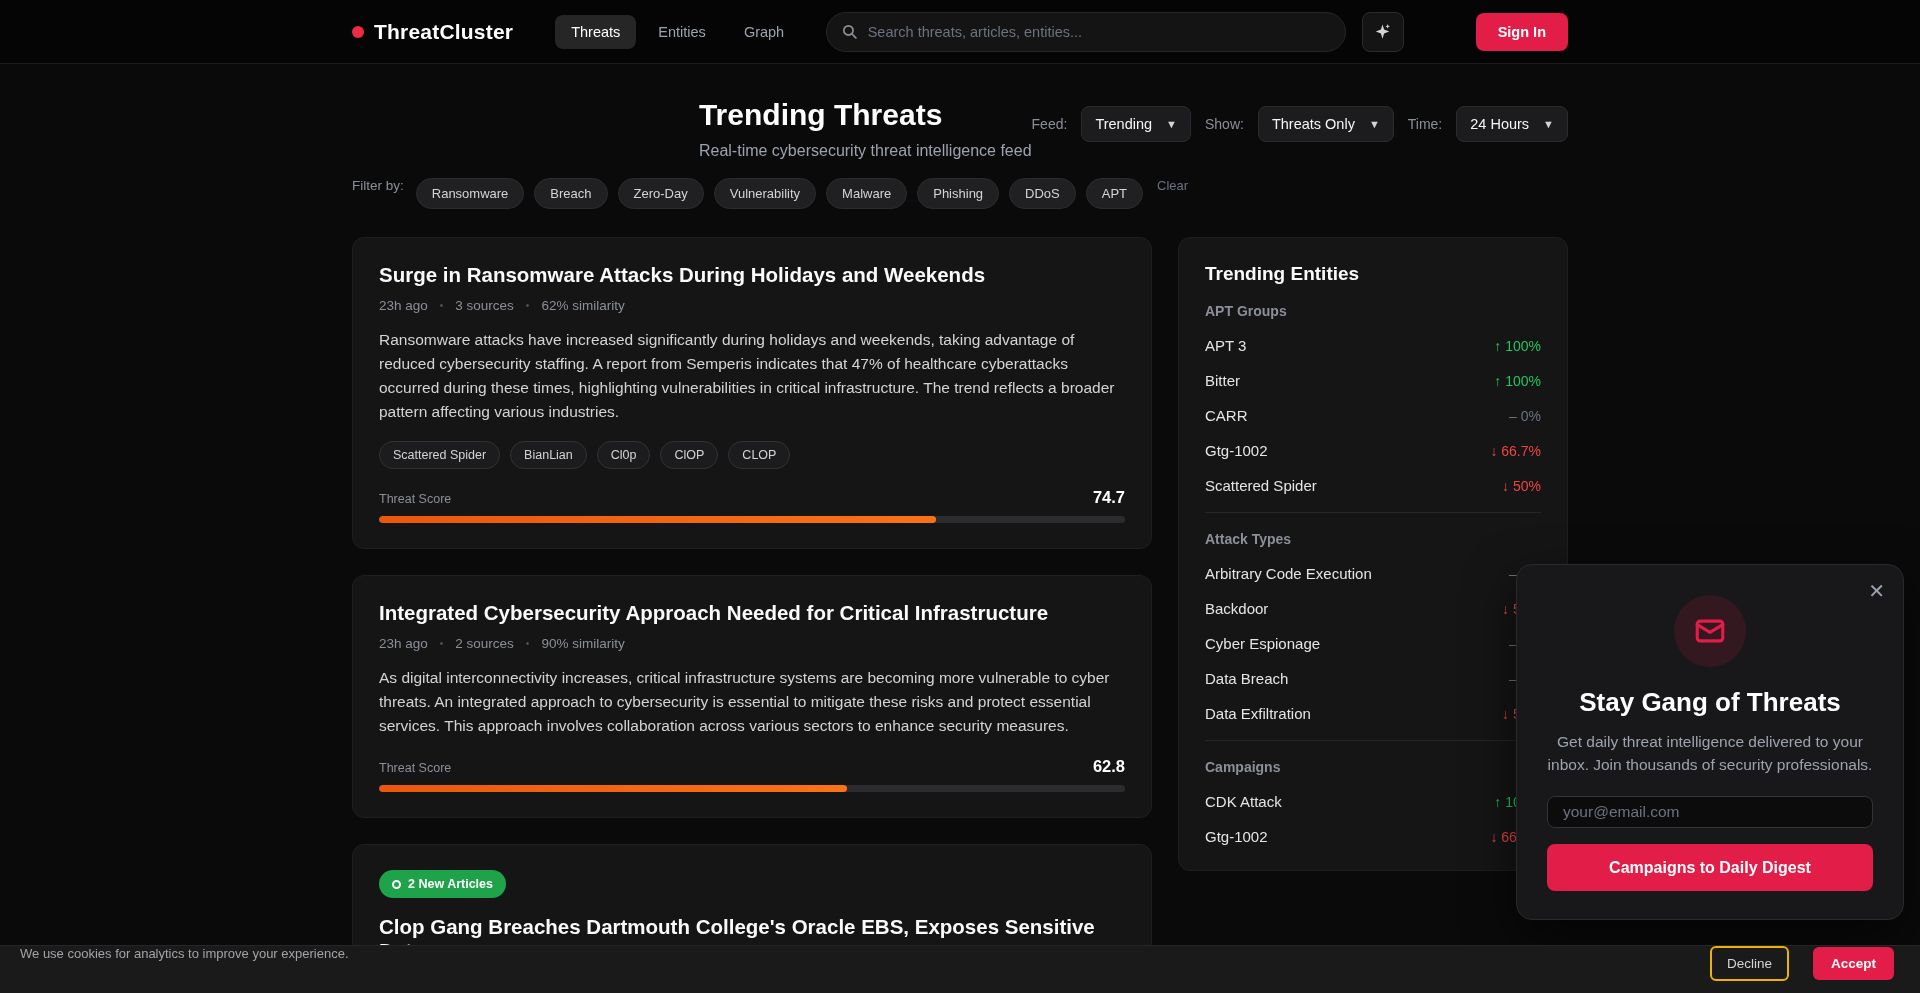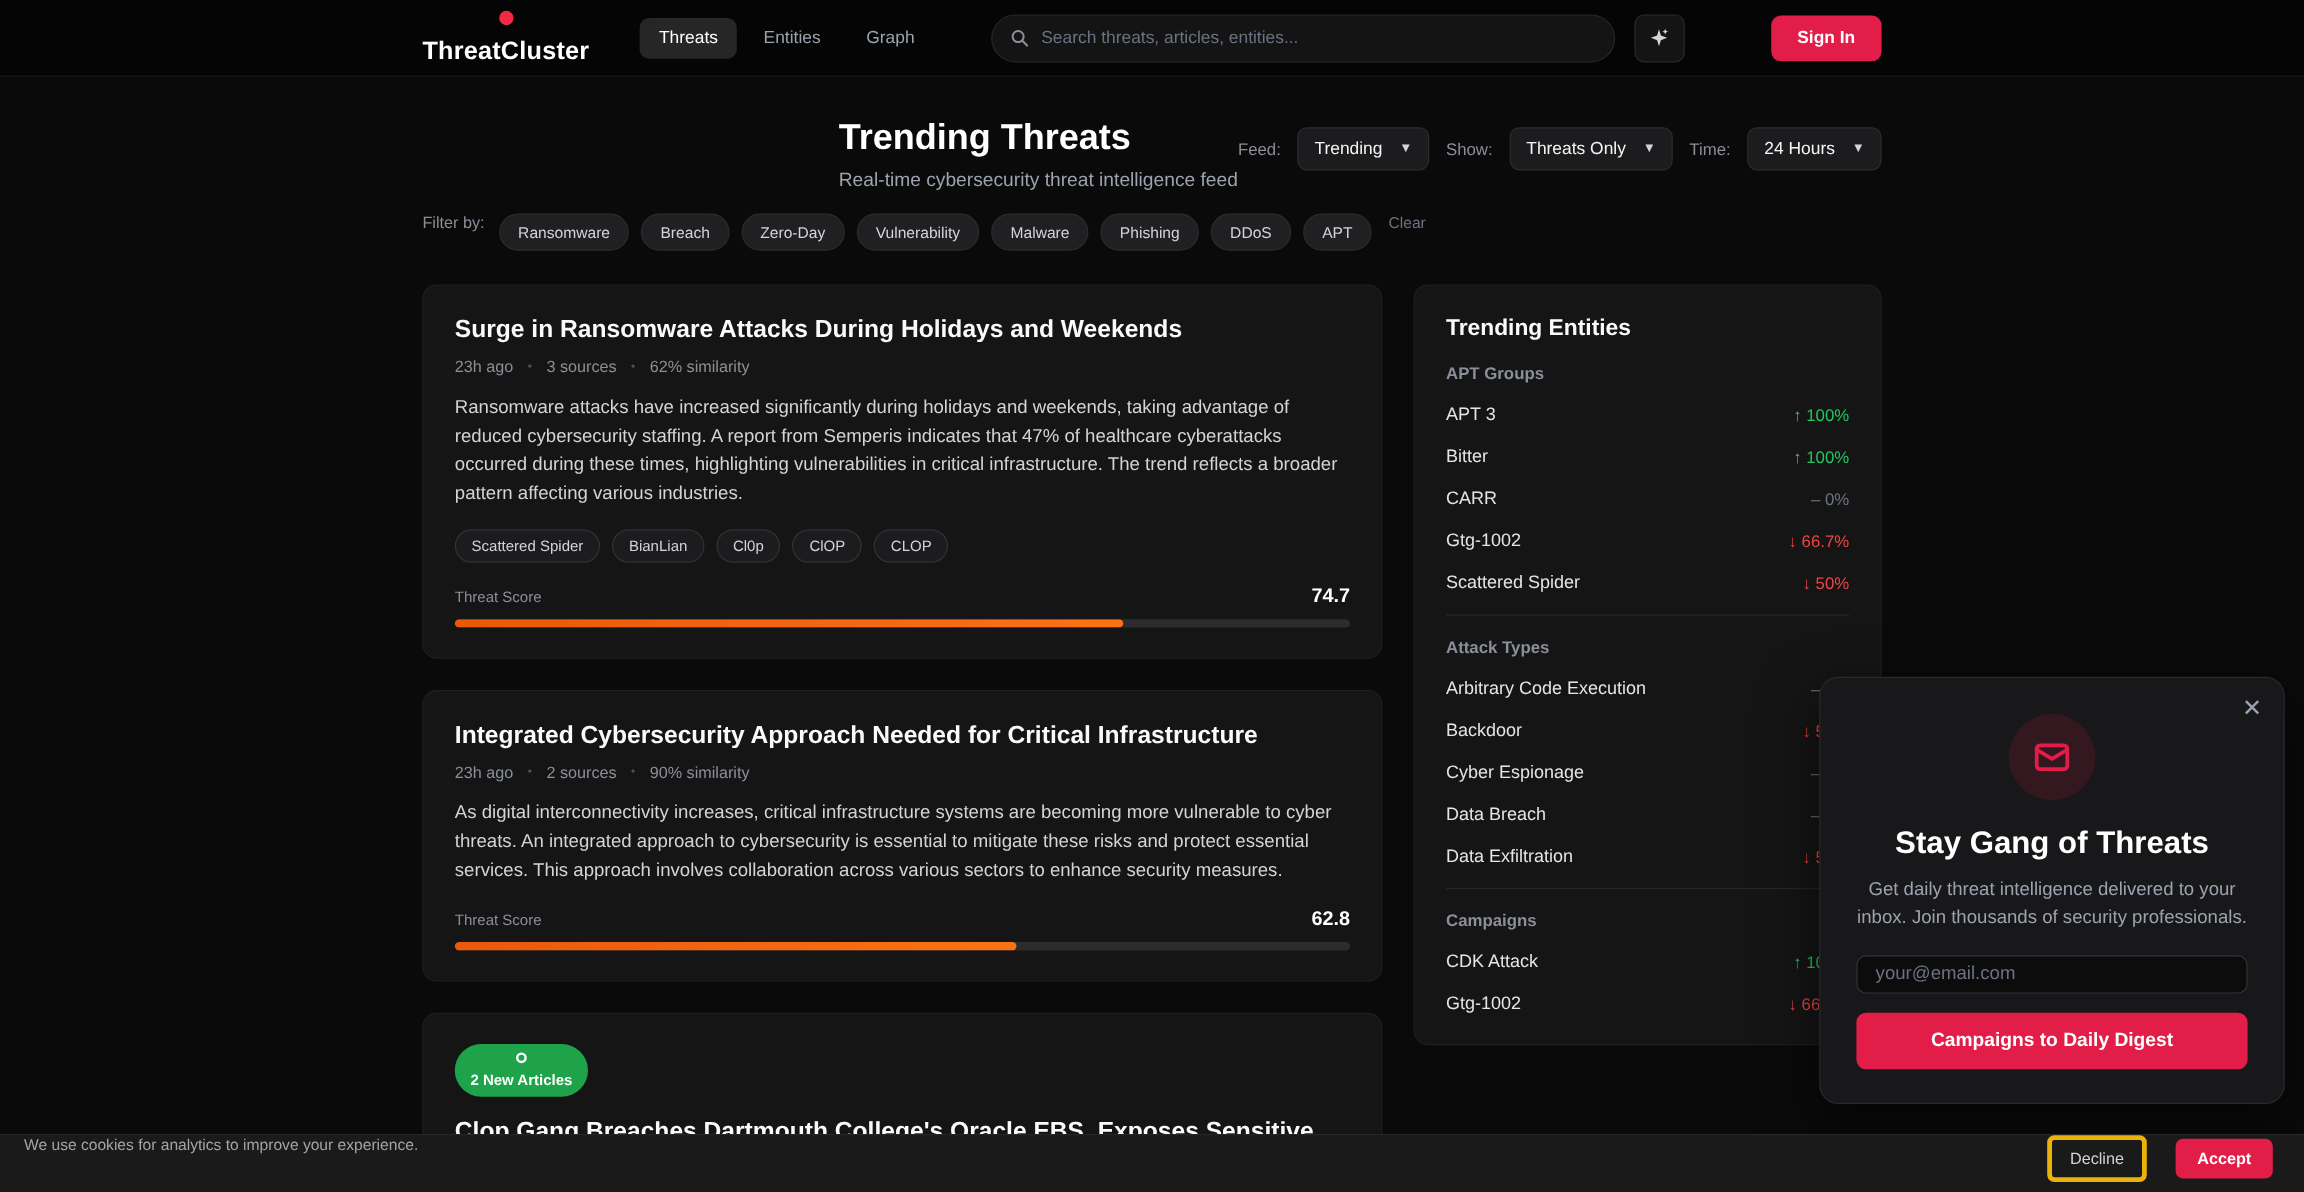--- a/index.html
+++ b/index.html
@@ -8,21 +8,21 @@
     background:#0a0a0a;
     font-family:"Liberation Sans", "DejaVu Sans", sans-serif;
     color:#e5e5e5;
     position:relative;
   }
   .container { width:1216px; margin:0 auto; }
 
   
   .nav { height:64px; background:#050505; border-bottom:1px solid #1c1c1c; }
   .nav-inner { display:flex; align-items:center; height:100%; }
-  .brand { display:flex; align-items:center; gap:10px; cursor:pointer;flex-direction:column; }
+  .brand { display:flex; align-items:center; gap:10px; cursor:pointer; }
   .brand-dot { width:12px; height:12px; border-radius:50%; background:#ef2b43; }
   .brand-name { font-size:21px; font-weight:bold; color:#fff; letter-spacing:.2px; }
   .nav-links { display:flex; align-items:center; gap:6px; margin-left:42px; }
   .nav-link { font-size:14.5px; color:#9ca3af; padding:9px 16px; border-radius:8px; cursor:pointer; }
   .nav-link.active { background:#262626; color:#fff; }
   .search-wrap { margin-left:auto; width:520px; height:40px; background:#141414; border:1px solid #262626;
     border-radius:20px; display:flex; align-items:center; padding:0 14px; gap:10px; }
   .search-wrap svg { flex:none; }
   .search-input { flex:1; background:transparent; border:none; outline:none; color:#e5e5e5; font-size:14.5px;
     font-family:inherit; }
@@ -59,21 +59,21 @@
   .card-desc { margin-top:15px; font-size:15.5px; line-height:1.55; color:#d4d4d4; }
   .tag-row { display:flex; gap:10px; margin-top:17px; flex-wrap:wrap; }
   .tag { background:#1c1c1e; border:1px solid #323235; color:#d4d4d8; font-size:12.5px;
     padding:6px 13px; border-radius:999px; cursor:pointer; }
   .score-row { display:flex; justify-content:space-between; align-items:baseline; margin-top:19px; }
   .score-label { font-size:12.5px; color:#8b8f98; }
   .score-value { font-size:16.5px; font-weight:bold; color:#fff; }
   .bar-track { margin-top:9px; height:7px; background:#2c2c2e; border-radius:999px; overflow:hidden; }
   .bar-fill { height:100%; background:linear-gradient(90deg,#ea580c,#f97316); border-radius:999px; }
   .new-badge { display:inline-flex; align-items:center; gap:7px; background:#1fa34a; color:#fff;
-    font-size:12.5px; font-weight:bold; padding:7px 13px; border-radius:999px; margin-bottom:17px;flex-direction:column; }
+    font-size:12.5px; font-weight:bold; padding:7px 13px; border-radius:999px; margin-bottom:17px; }
   .new-badge .dot { width:9px; height:9px; border-radius:50%; border:2px solid #fff; background:transparent; }
 
   
   .sidebar { background:#151516; border:1px solid #1f1f21; border-radius:12px; padding:25px 26px; align-self:start; }
   .sb-title { font-size:19px; font-weight:bold; color:#fafafa; }
   .sb-section { padding-top:18px; }
   .sb-section + .sb-section { border-top:1px solid #262628; margin-top:18px; }
   .sb-heading { font-size:14px; font-weight:bold; color:#8b8f98; }
   .sb-row { display:flex; justify-content:space-between; align-items:center; margin-top:18px; cursor:pointer; }
   .sb-name { font-size:15px; color:#e5e5e5; }
@@ -96,21 +96,21 @@
     border-radius:8px; padding:0 15px; color:#e5e5e5; font-size:15.5px; font-family:inherit; outline:none; }
   .modal-input::placeholder { color:#6b7280; }
   .subscribe-btn { margin-top:16px; width:100%; height:47px; background:#e11d48; border:none; border-radius:8px;
     color:#fff; font-size:16px; font-weight:bold; cursor:pointer; font-family:inherit; }
 
   
   .cookie { position:fixed; left:0; right:0; bottom:0; height:48px; background:#1a1a1b;
     border-top:1px solid #262628; display:flex; align-items:flex-start; padding:0 26px 0 20px; z-index:60; }
   .cookie-text { font-size:13px; color:#a3a3a8; }
   .cookie-actions { margin-left:auto; display:flex; align-items:center; gap:24px; }
-  .decline-btn { background:transparent; border:4px solid #eab308; color:#d4d4d8; font-size:13.5px;
+  .decline-btn { background:transparent; border:2px solid #eab308; color:#d4d4d8; font-size:13.5px;
     border-radius:6px; padding:8px 15px; cursor:pointer; font-family:inherit; }
   .accept-btn { background:#e11d48; border:none; color:#fff; font-size:13.5px; font-weight:bold;
     border-radius:6px; padding:9px 18px; cursor:pointer; font-family:inherit; }
 </style>
 </head>
 <body>
 
 <header class="nav">
   <div class="container nav-inner">
     <div class="brand">

